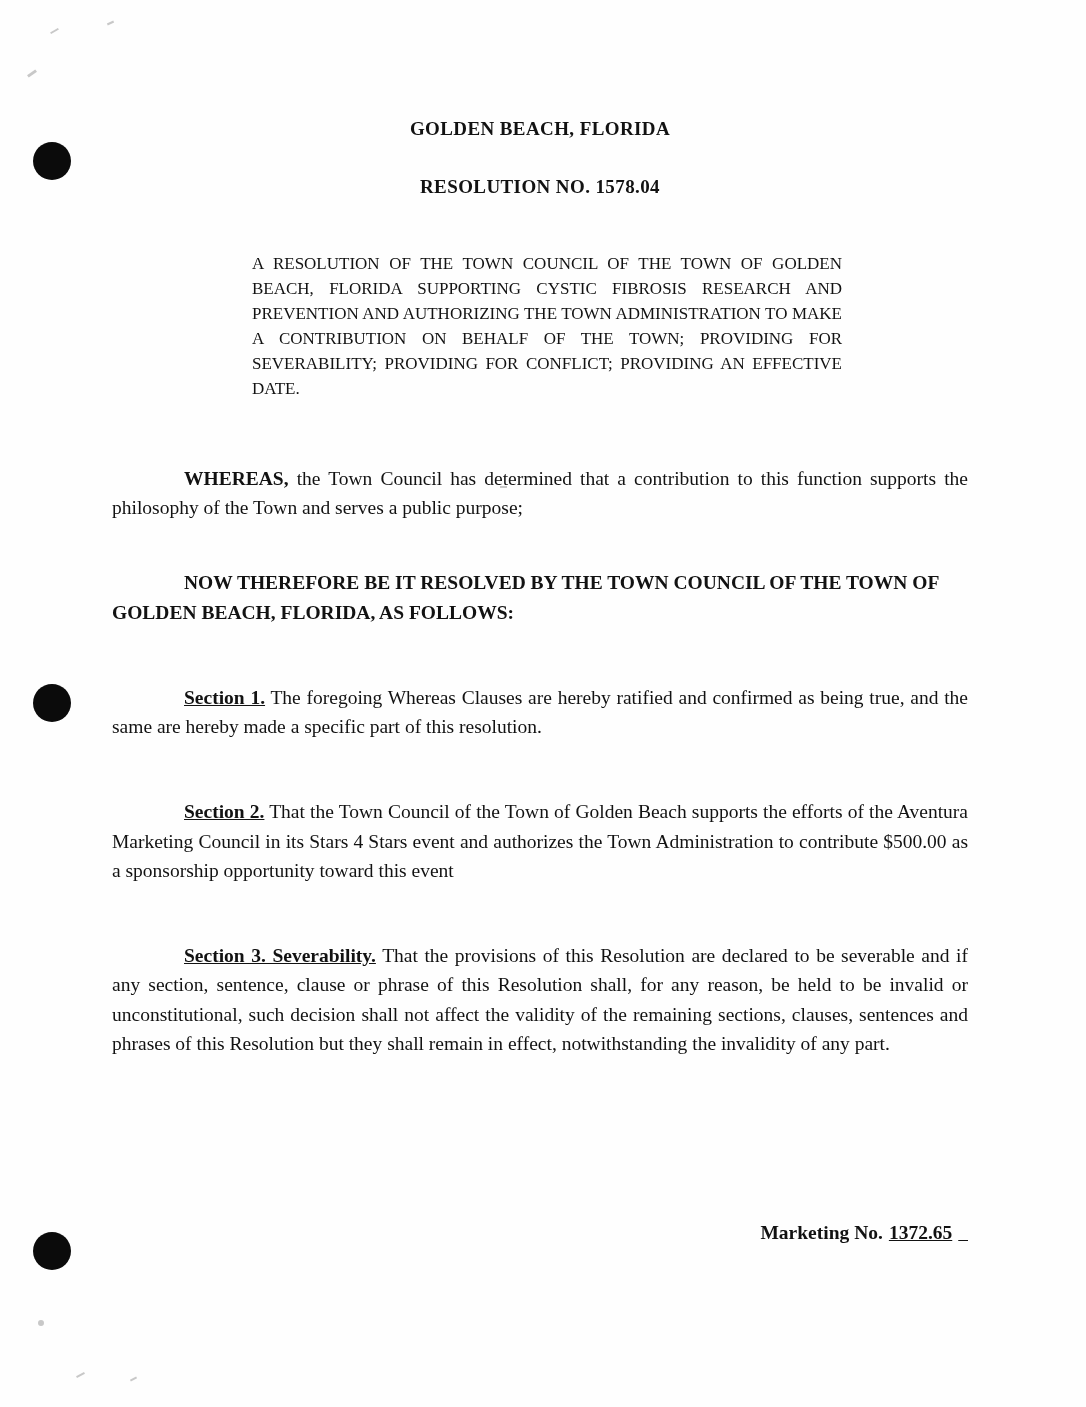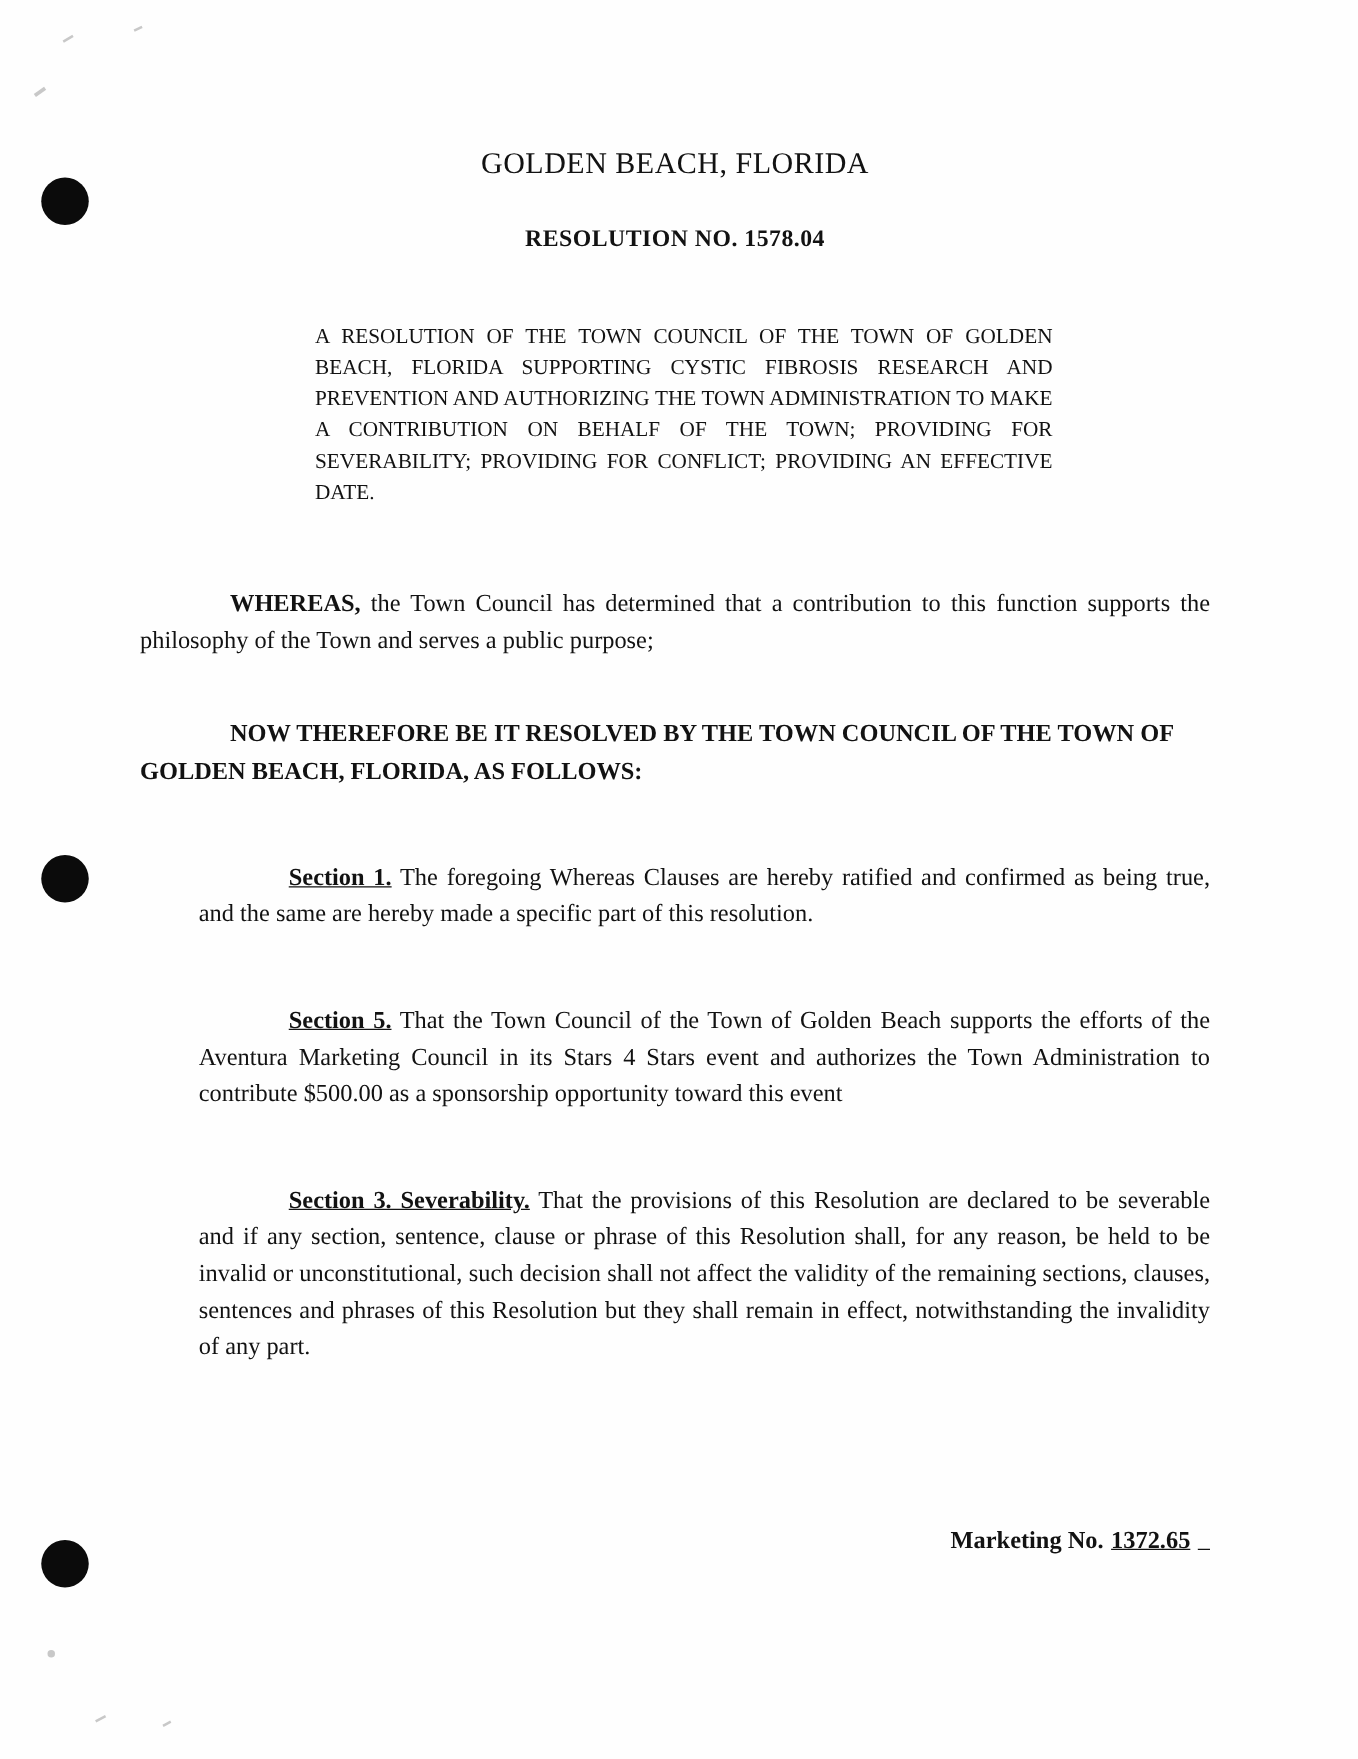--- a/index.html
+++ b/index.html
@@ -45,22 +45,22 @@
     position: absolute;
     left: 112px;
     right: 118px;
     top: 104px;
   }
 
   .title-block {
     text-align: center;
   }
   .doc-title {
-    font-weight: normal;
-    font-size: 24px;
+    font-weight: bold;
+    font-size: 19px;
     letter-spacing: .4px;
     margin: 14px 0 0 0;
   }
   .doc-subtitle {
     font-weight: bold;
     font-size: 19px;
     letter-spacing: .4px;
     margin: 36px 0 0 0;
   }
 
@@ -96,21 +96,21 @@
   .section {
     margin: 40px 0 0 0;
     text-indent: 72px;
     text-align: justify;
     line-height: 1.5;
   }
   .section .shead {
     font-weight: bold;
     text-decoration: underline;
   }
-  .sect-gap-lg { margin-top: 56px; margin-left: 47px; }
+  .sect-gap-lg { margin-top: 56px; }
 
   .footer {
     position: absolute;
     right: 118px;
     top: 1222px;
     font-weight: bold;
     font-size: 19.5px;
   }
   .footer .num {
     text-decoration: underline;
@@ -157,21 +157,21 @@
         <span class="lead">WHEREAS,</span><span> the Town Council has determined that a contribution to this function supports the philosophy of the Town and serves a public purpose;</span>
       </p>
 
       <p class="resolved">NOW THEREFORE BE IT RESOLVED BY THE TOWN COUNCIL OF THE TOWN OF GOLDEN BEACH, FLORIDA, AS FOLLOWS:</p>
 
       <p class="section sect-gap-lg">
         <span class="shead">Section 1.</span><span>  The foregoing Whereas Clauses are hereby ratified and confirmed as being true, and the same are hereby made a specific part of this resolution.</span>
       </p>
 
       <p class="section sect-gap-lg">
-        <span class="shead">Section 5.</span><span>   That the Town Council of the Town of Golden Beach supports the efforts of the Aventura Marketing Council in its Stars 4 Stars event and authorizes the Town Administration to contribute $500.00 as a sponsorship opportunity toward this event</span>
+        <span class="shead">Section 2.</span><span>   That the Town Council of the Town of Golden Beach supports the efforts of the Aventura Marketing Council in its Stars 4 Stars event and authorizes the Town Administration to contribute $500.00 as a sponsorship opportunity toward this event</span>
       </p>
 
       <p class="section sect-gap-lg">
         <span class="shead">Section 3. Severability.</span><span>  That the provisions of this Resolution are declared to be severable and if any section, sentence, clause or phrase of this Resolution shall, for any reason, be held to be invalid or unconstitutional, such decision shall not affect the validity of the remaining sections, clauses, sentences and phrases of this Resolution but they shall remain in effect, notwithstanding the invalidity of any part.</span>
       </p>
 
     </div>
   </div>
 
   <div class="footer">

